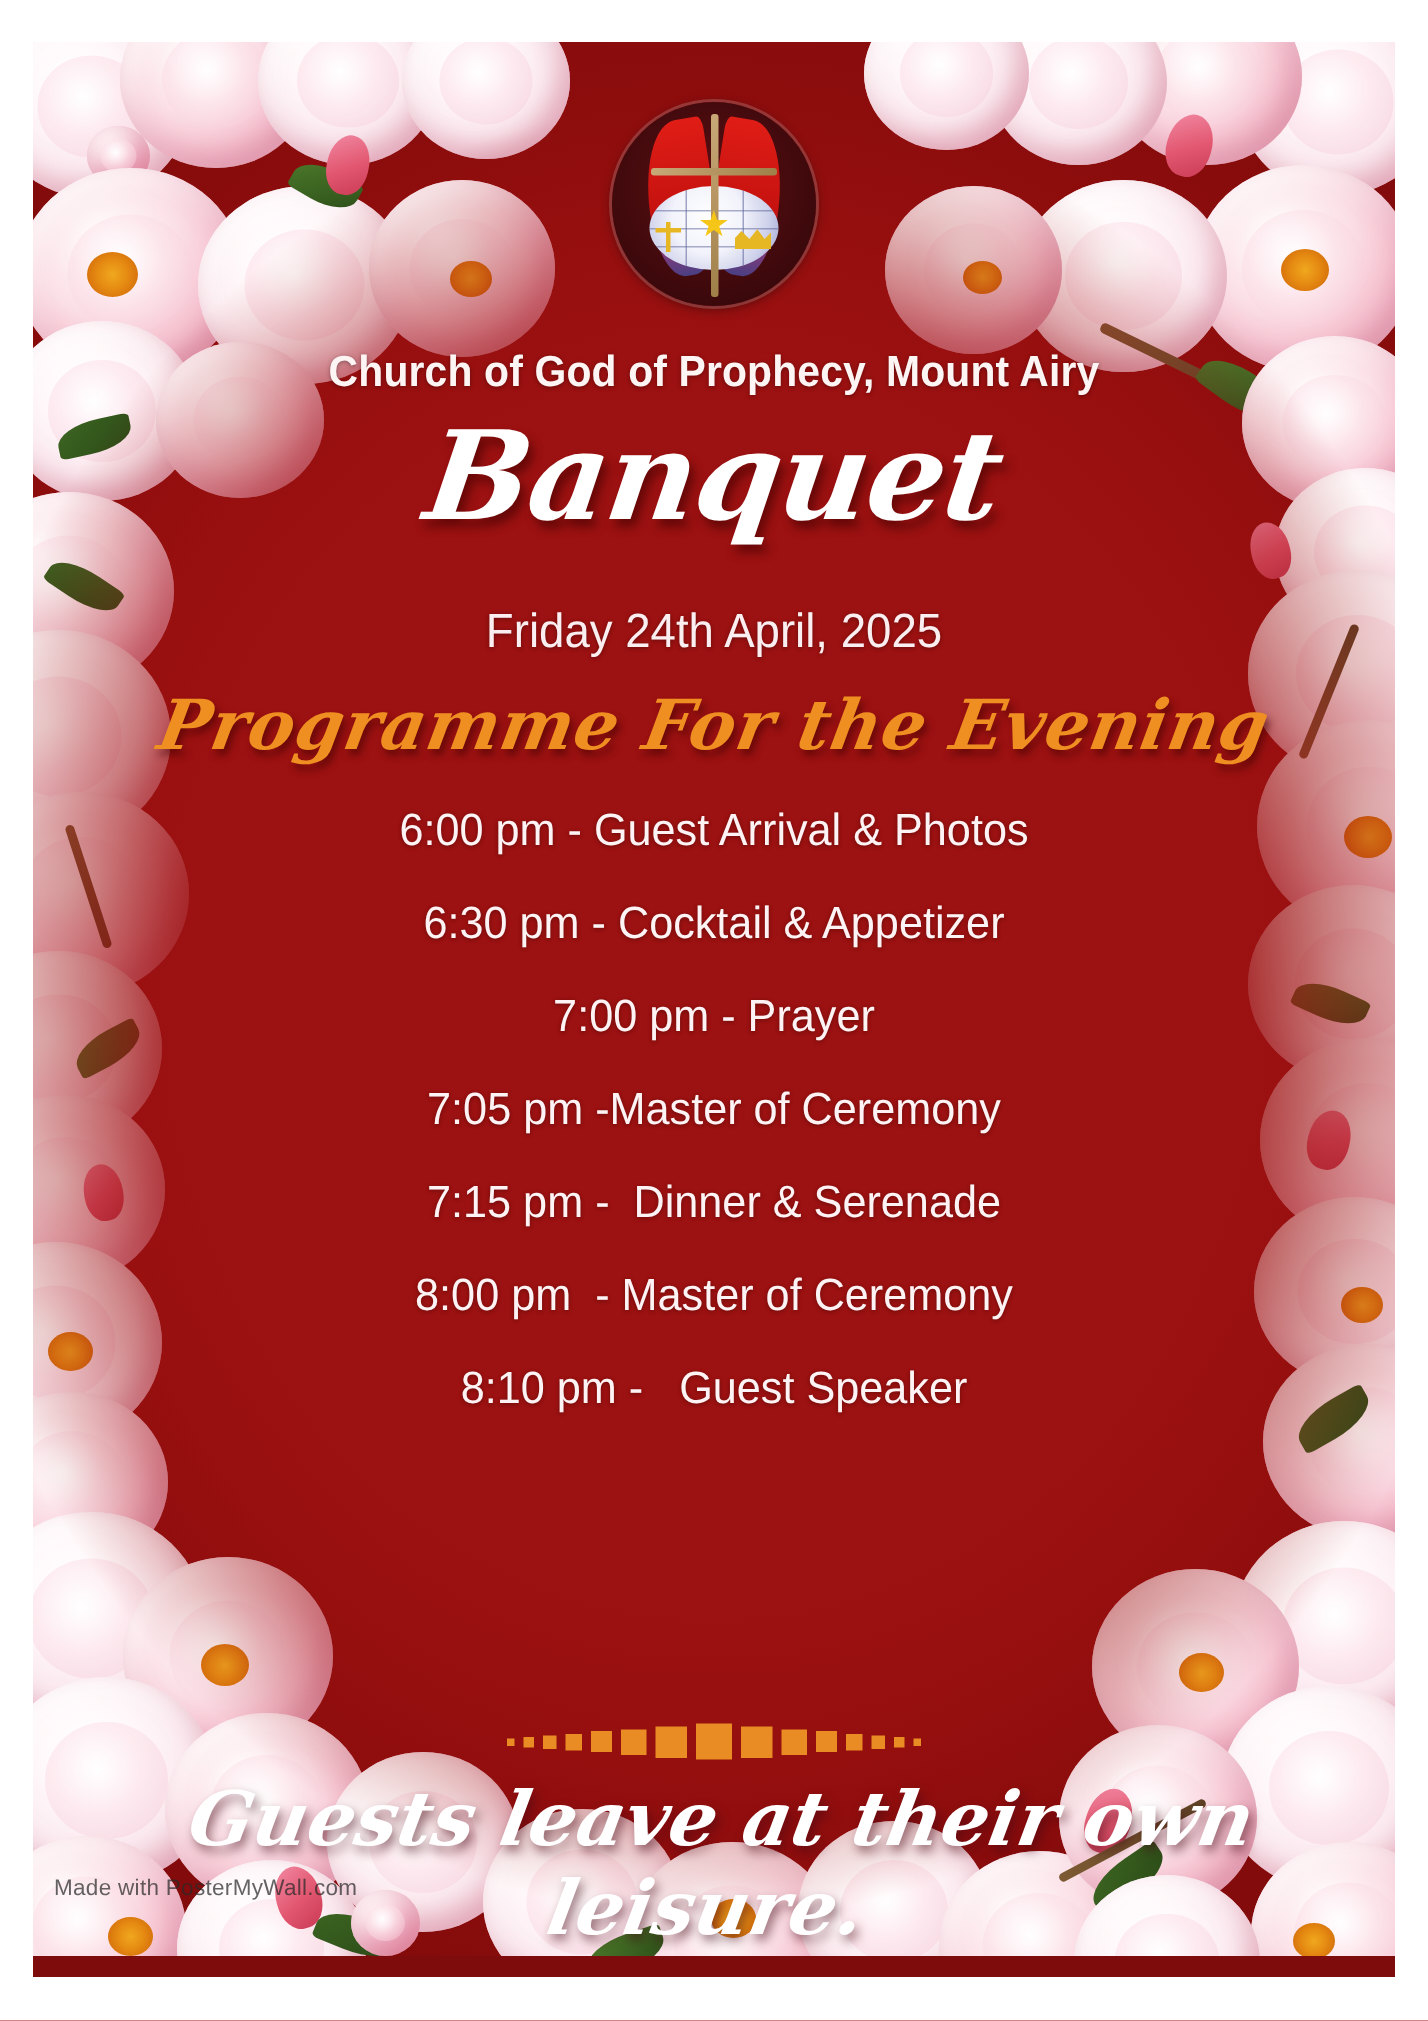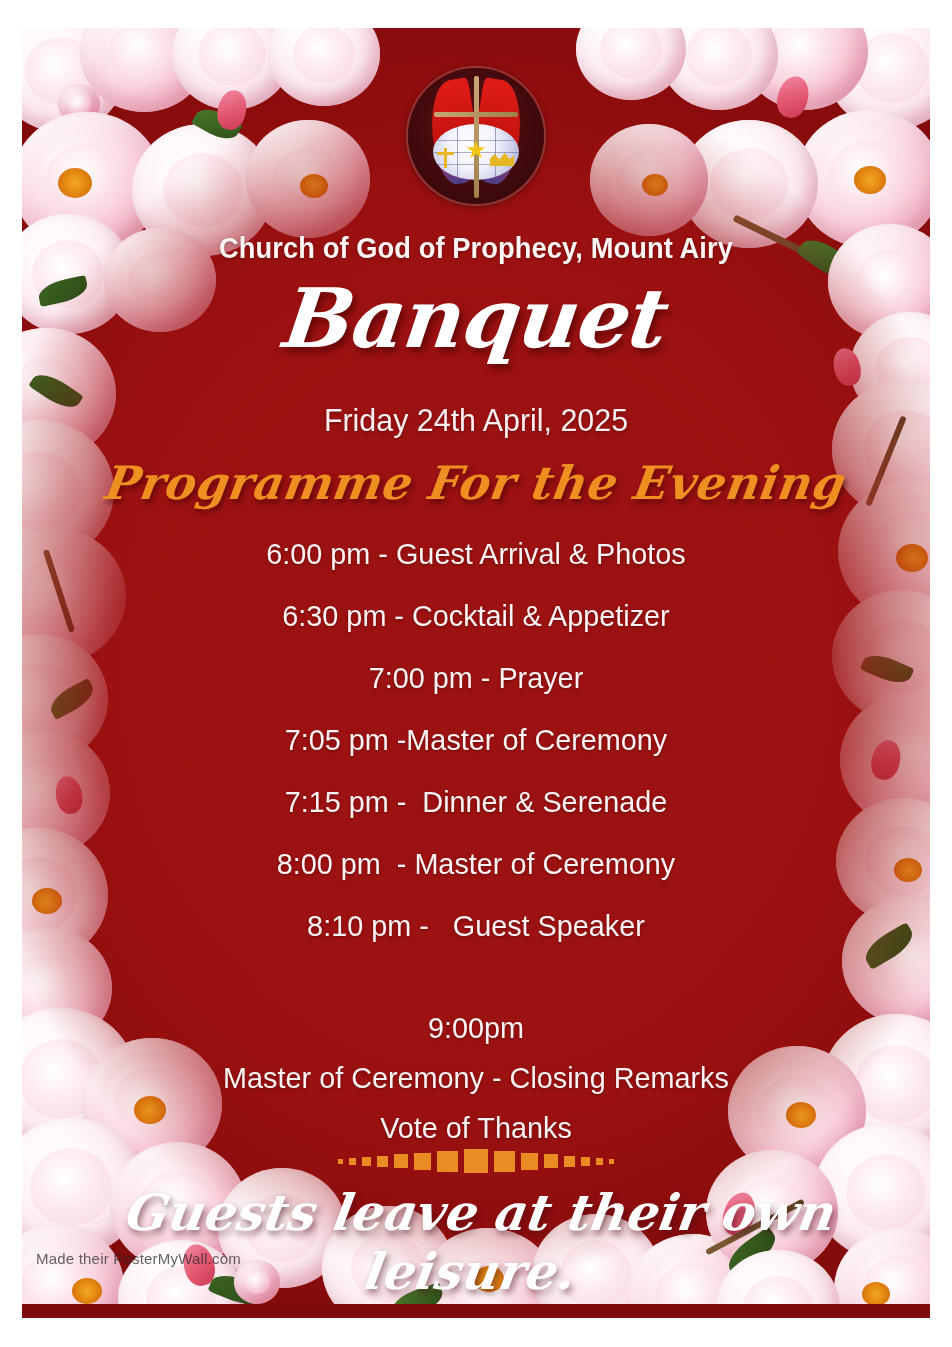--- a/index.html
+++ b/index.html
@@ -340,25 +340,20 @@
     <div class="schedule">
       <div class="sched-item">6:00 pm - Guest Arrival &amp; Photos</div>
       <div class="sched-item">6:30 pm - Cocktail &amp; Appetizer</div>
       <div class="sched-item">7:00 pm - Prayer</div>
       <div class="sched-item">7:05 pm -Master of Ceremony</div>
       <div class="sched-item">7:15 pm -  Dinner &amp; Serenade</div>
       <div class="sched-item">8:00 pm  - Master of Ceremony</div>
       <div class="sched-item">8:10 pm -   Guest Speaker</div>
     </div>
 
-    <div class="closing">
-      <div>9:00pm</div>
-      <div>Master of Ceremony - Closing Remarks</div>
-      <div>Vote of Thanks</div>
-    </div>
 
     <div class="divider" id="divider">
         <i style="width: 5px; height: 5px; background: rgb(232, 140, 35);"></i>
         <i style="width: 7px; height: 7px; background: rgb(232, 140, 35);"></i>
         <i style="width: 9px; height: 9px; background: rgb(232, 140, 35);"></i>
         <i style="width: 11px; height: 11px; background: rgb(232, 140, 35);"></i>
         <i style="width: 14px; height: 14px; background: rgb(232, 140, 35);"></i>
         <i style="width: 17px; height: 17px; background: rgb(232, 140, 35);"></i>
         <i style="width: 21px; height: 21px; background: rgb(232, 140, 35);"></i>
         <i style="width: 24px; height: 24px; background: rgb(232, 140, 35);"></i>
@@ -366,17 +361,17 @@
         <i style="width: 17px; height: 17px; background: rgb(232, 140, 35);"></i>
         <i style="width: 14px; height: 14px; background: rgb(232, 140, 35);"></i>
         <i style="width: 11px; height: 11px; background: rgb(232, 140, 35);"></i>
         <i style="width: 9px; height: 9px; background: rgb(232, 140, 35);"></i>
         <i style="width: 7px; height: 7px; background: rgb(232, 140, 35);"></i>
         <i style="width: 5px; height: 5px; background: rgb(232, 140, 35);"></i>
       </div>
 
     <div class="leisure">Guests leave at their own leisure.</div>
 
-    <div class="watermark">Made their PosterMyWall.com</div>
+    <div class="watermark">Made with PosterMyWall.com</div>
   </div>
 
   <div class="bottom-band"></div>
 </div>
 
 </body></html>

